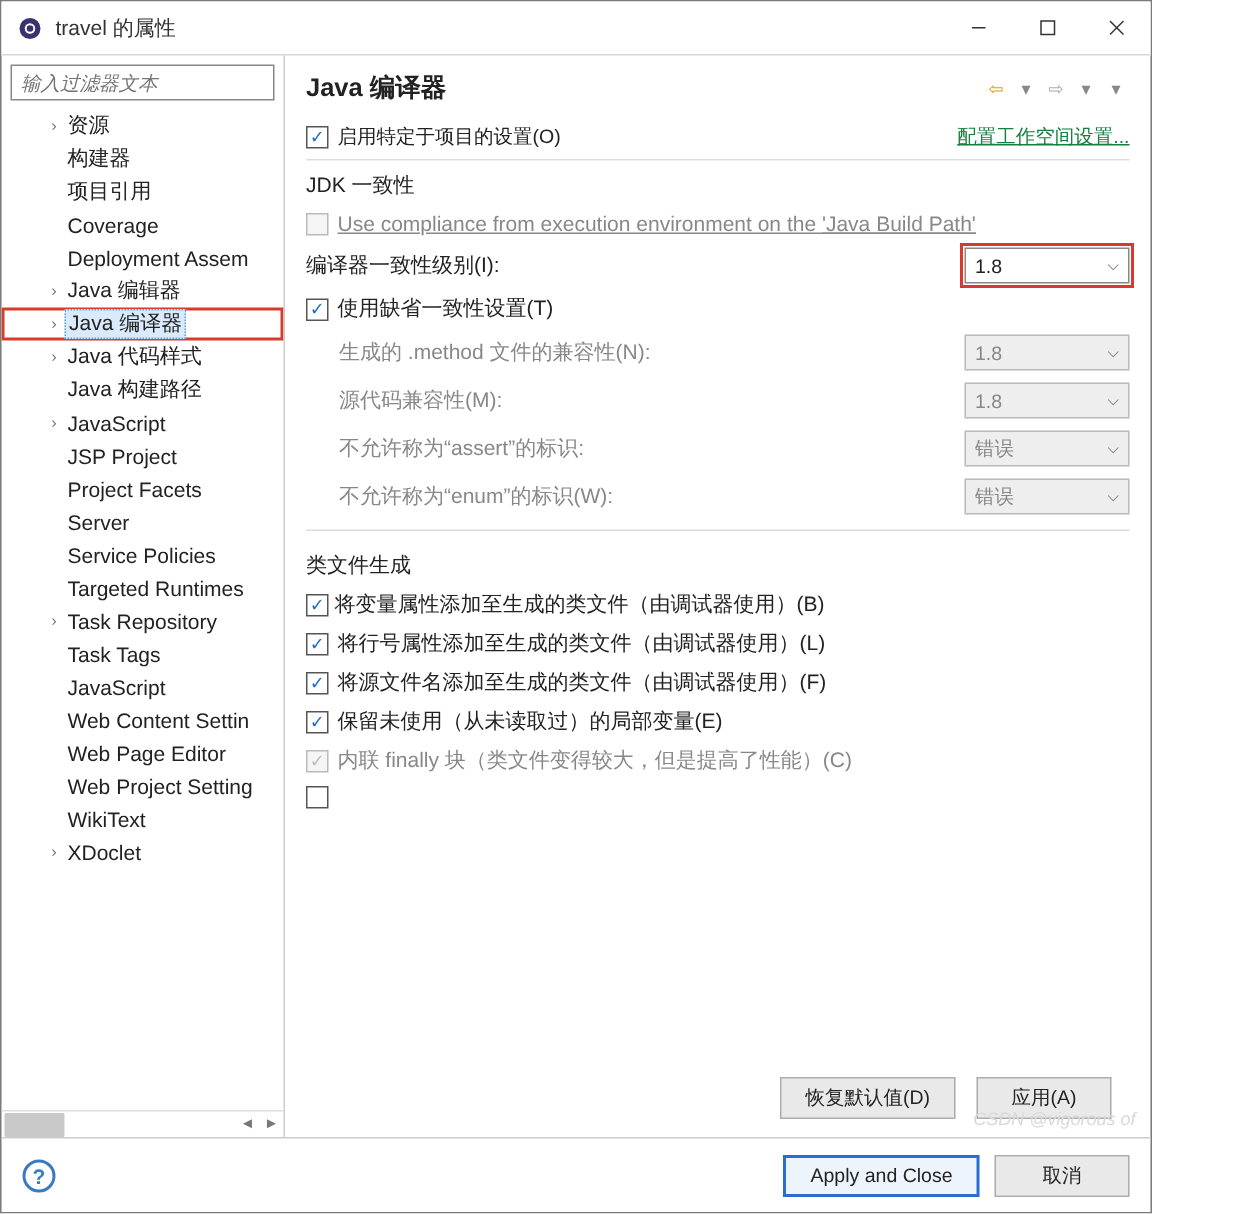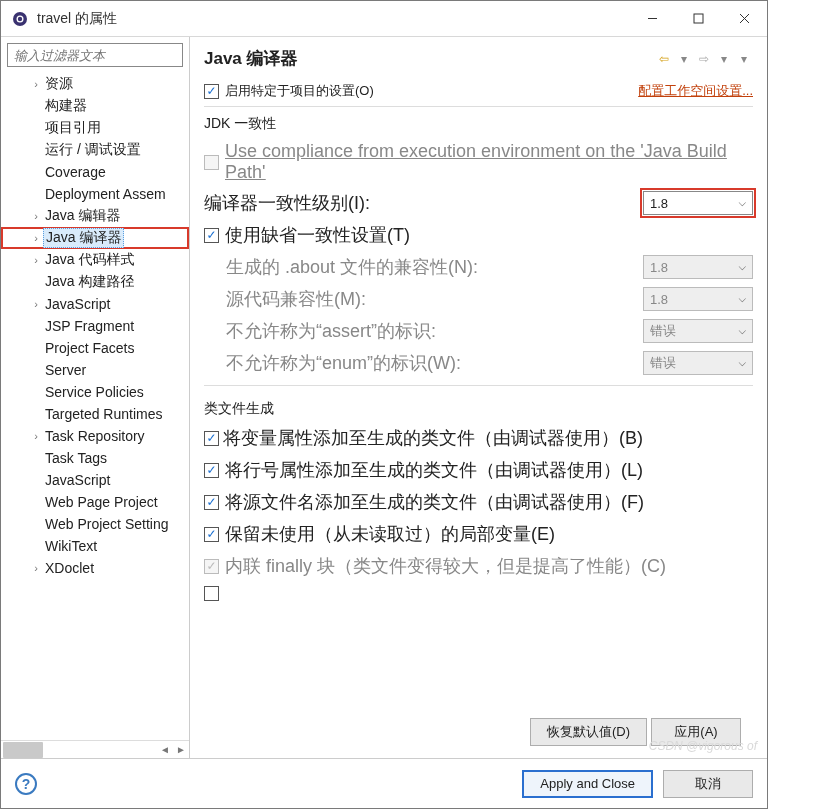--- a/index.html
+++ b/index.html
@@ -38,44 +38,44 @@
   .content { flex: 1; display: flex; flex-direction: column; min-width: 0; }
   .header-row { display: flex; align-items: center; padding: 10px 14px 6px 14px; }
   .page-title { font-size: 17px; font-weight: bold; flex: 1; }
   .nav-icons { display: flex; gap: 2px; align-items: center; }
   .nav-icons .ic { width: 18px; height: 18px; display:flex; align-items:center; justify-content:center; font-size: 12px; }
 
   .scroll-area { flex: 1; overflow: hidden; padding: 0 14px 8px 14px; }
 
   .row-line { display: flex; align-items: center; padding: 6px 0; border-bottom: 1px solid #ddd; }
   .row-line .chk { margin-right: 6px; }
-  .row-line .link { margin-left: auto; color: #c2410c; text-decoration: underline; font-size: 13px; }
+  .row-line .link { margin-left: auto; color: #15803d; text-decoration: underline; font-size: 13px; }
 
   .group-label { font-size: 14px; padding: 8px 0 4px 0; }
 
   .form-row { display: flex; align-items: center; padding: 4px 0; }
   .form-row.indent { padding-left: 22px; }
-  .form-row .lbl { flex: 1; font-size: 18px; color: #222; }
+  .form-row .lbl { flex: 1; font-size: 14px; color: #222; }
   .form-row .lbl.disabled, .form-row.disabled .lbl { color: #888; }
   .form-row .lbl.underlined { text-decoration: underline; color: #888; }
   .form-row .lbl .t-link { text-decoration: underline; }
 
   .select { width: 110px; height: 24px; border: 1px solid #888; background: #fff; display: flex; align-items: center; padding: 0 6px; justify-content: space-between; font-size: 13px; }
   .select.disabled { background: #eee; color: #888; border-color: #bbb; }
   .select .caret { font-size: 10px; color: #666; }
   .select.highlighted { outline: 2px solid #d83a2b; outline-offset: 1px; }
 
   .chk { width: 15px; height: 15px; border: 1px solid #555; display: inline-flex; align-items: center; justify-content: center; font-size: 12px; line-height: 1; color: #1a6fd1; background: #fff; flex: 0 0 auto; }
   .chk.disabled { border-color: #bbb; color: #bbb; background: #f5f5f5; }
   .chk .tick { display:none; }
   .chk.checked .tick { display:block; }
 
   .divider { height: 1px; background: #ddd; margin: 6px 0; }
 
-  .btn-row { display: flex; justify-content: flex-end; gap: 4px; padding: 8px 26px 12px 0; }
+  .btn-row { display: flex; justify-content: flex-end; gap: 14px; padding: 8px 26px 12px 0; }
   .btn { height: 28px; padding: 0 16px; border: 1px solid #adadad; background: #e9e9e9; font-size: 13px; display: inline-flex; align-items: center; justify-content: center; min-width: 90px; }
   .btn.default { border: 2px solid #2a6fcf; background: #eef4fb; }
 
   .footer { border-top: 1px solid #ccc; height: 50px; display: flex; align-items: center; padding: 0 14px; }
   .help-ic { width: 22px; height: 22px; border: 2px solid #3a7ac0; border-radius: 50%; color: #3a7ac0; font-size: 14px; font-weight: bold; display:flex; align-items:center; justify-content:center; }
   .footer .spacer { flex: 1; }
 
   .watermark { position: absolute; right: 10px; bottom: 55px; color: #d9d9d9; font-size: 12px; font-style: italic; pointer-events: none; }
 </style>
 </head>
@@ -126,24 +126,20 @@
           <div class="tree-item nested">
             <span class="chev"></span>
             <span class="label">构建器</span>
           </div>
           <div class="tree-item nested">
             <span class="chev"></span>
             <span class="label">项目引用</span>
           </div>
           <div class="tree-item nested">
             <span class="chev"></span>
-            <span class="label">运行 / 调试设置</span>
-          </div>
-          <div class="tree-item nested">
-            <span class="chev"></span>
             <span class="label">Coverage</span>
           </div>
           <div class="tree-item nested">
             <span class="chev"></span>
             <span class="label">Deployment Assem</span>
           </div>
           <div class="tree-item nested">
             <span class="chev">›</span>
             <span class="label">Java 编辑器</span>
           </div>
@@ -158,21 +154,21 @@
           <div class="tree-item nested">
             <span class="chev"></span>
             <span class="label">Java 构建路径</span>
           </div>
           <div class="tree-item nested">
             <span class="chev">›</span>
             <span class="label">JavaScript</span>
           </div>
           <div class="tree-item nested">
             <span class="chev"></span>
-            <span class="label">JSP Fragment</span>
+            <span class="label">JSP Project</span>
           </div>
           <div class="tree-item nested">
             <span class="chev"></span>
             <span class="label">Project Facets</span>
           </div>
           <div class="tree-item nested">
             <span class="chev"></span>
             <span class="label">Server</span>
           </div>
           <div class="tree-item nested">
@@ -190,21 +186,25 @@
           <div class="tree-item nested">
             <span class="chev"></span>
             <span class="label">Task Tags</span>
           </div>
           <div class="tree-item nested">
             <span class="chev"></span>
             <span class="label">JavaScript</span>
           </div>
           <div class="tree-item nested">
             <span class="chev"></span>
-            <span class="label">Web Page Project</span>
+            <span class="label">Web Content Settin</span>
+          </div>
+          <div class="tree-item nested">
+            <span class="chev"></span>
+            <span class="label">Web Page Editor</span>
           </div>
           <div class="tree-item nested">
             <span class="chev"></span>
             <span class="label">Web Project Setting</span>
           </div>
           <div class="tree-item nested">
             <span class="chev"></span>
             <span class="label">WikiText</span>
           </div>
           <div class="tree-item nested">
@@ -260,21 +260,21 @@
         </div>
 
         <div class="form-row">
           <span class="chk checked">
               <span class="tick">✓</span>
             </span>
           <span class="lbl" style="margin-left:6px">使用缺省一致性设置(T)</span>
         </div>
 
         <div class="form-row indent disabled">
-          <span class="lbl disabled">生成的 .about 文件的兼容性(N):</span>
+          <span class="lbl disabled">生成的 .method 文件的兼容性(N):</span>
           <div class="select disabled">
             <span>1.8</span>
               <span class="caret">⌵</span>
           </div>
         </div>
         <div class="form-row indent disabled">
           <span class="lbl disabled">源代码兼容性(M):</span>
           <div class="select disabled">
             <span>1.8</span>
               <span class="caret">⌵</span>

